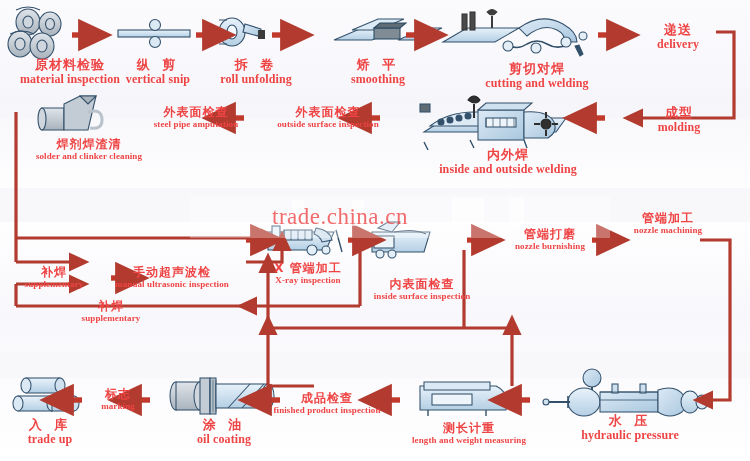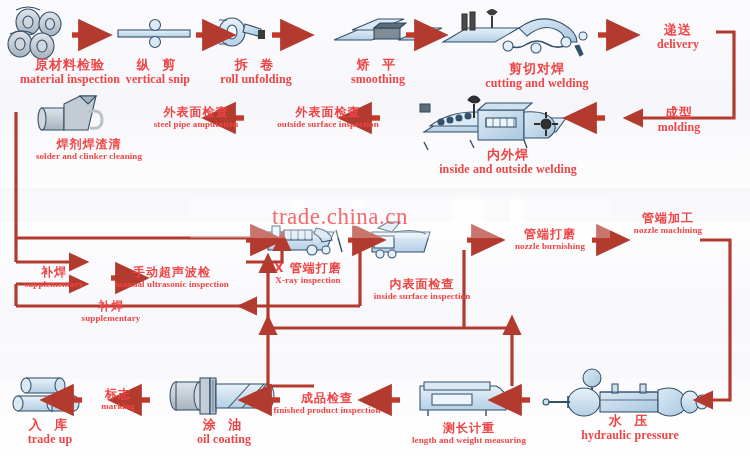--- a/index.html
+++ b/index.html
@@ -377,21 +377,21 @@
   </div>
   <div class="node sm" style="left:98px; top:266px; width:148px;">
     <span class="cn">手动超声波检</span>
     <span class="en">manual ultrasonic inspection</span>
   </div>
   <div class="node sm" style="left:62px; top:300px; width:98px;">
     <span class="cn">补焊</span>
     <span class="en">supplementary</span>
   </div>
   <div class="node sm" style="left:256px; top:262px; width:104px;">
-    <span class="cn">X 管端打磨</span>
+    <span class="cn">X 管端加工</span>
     <span class="en">X-ray inspection</span>
   </div>
   <div class="node sm" style="left:356px; top:278px; width:132px;">
     <span class="cn">内表面检查</span>
     <span class="en">inside surface inspection</span>
   </div>
   <div class="node sm" style="left:498px; top:228px; width:104px;">
     <span class="cn">管端打磨</span>
     <span class="en">nozzle burnishing</span>
   </div>

